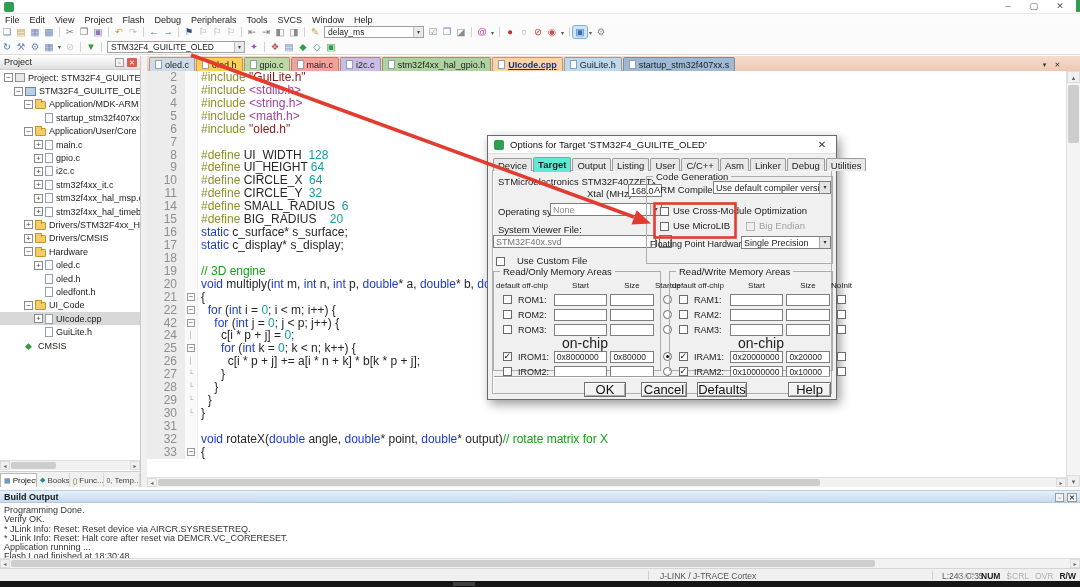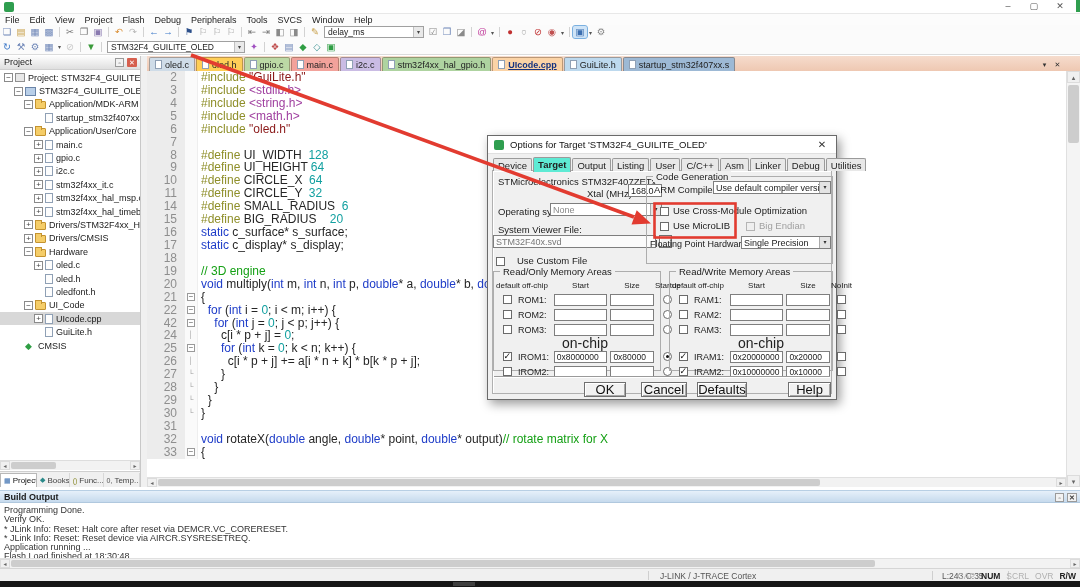--- a/index.html
+++ b/index.html
@@ -801,21 +801,21 @@
     <polygon id="annhead" points="651,223.5 631.5,224.4 636.7,210.3" fill="#e23b30"></polygon>
     <rect id="annrect" x="654.5" y="203.5" width="81" height="34" fill="none" stroke-width="2.6" stroke="#e23b30"></rect>
   </svg>
 
   <div class="build">
     <div class="bhead">
       <span>Build Output</span>
       <span class="pin">▫</span>
       <span class="clx">✕</span>
     </div>
-    <div class="blines" id="blines"><div>Programming Done.</div><div>Verify OK.</div><div>* JLink Info: Reset: Halt core after reset via DEMCR.VC_CORERESET.</div><div>* JLink Info: Reset: Reset device via AIRCR.SYSRESETREQ.</div><div>Application running ...</div><div>Flash Load finished at 18:30:48</div></div>
+    <div class="blines" id="blines"><div>Programming Done.</div><div>Verify OK.</div><div>* JLink Info: Reset: Reset device via AIRCR.SYSRESETREQ.</div><div>* JLink Info: Reset: Halt core after reset via DEMCR.VC_CORERESET.</div><div>Application running ...</div><div>Flash Load finished at 18:30:48</div></div>
     <div class="bhs">
       <span class="hsa" style="left:0;">◂</span>
       <span class="hsa" style="right:0;">▸</span>
       <span class="hthumb" style="left:11px;width:80%;"></span>
     </div>
   </div>
 
   <div class="statusbar">
     <span class="sdiv" style="left:648px;"></span>
     <span style="position:absolute;left:660px;top:2px;">J-LINK / J-TRACE Cortex</span>

